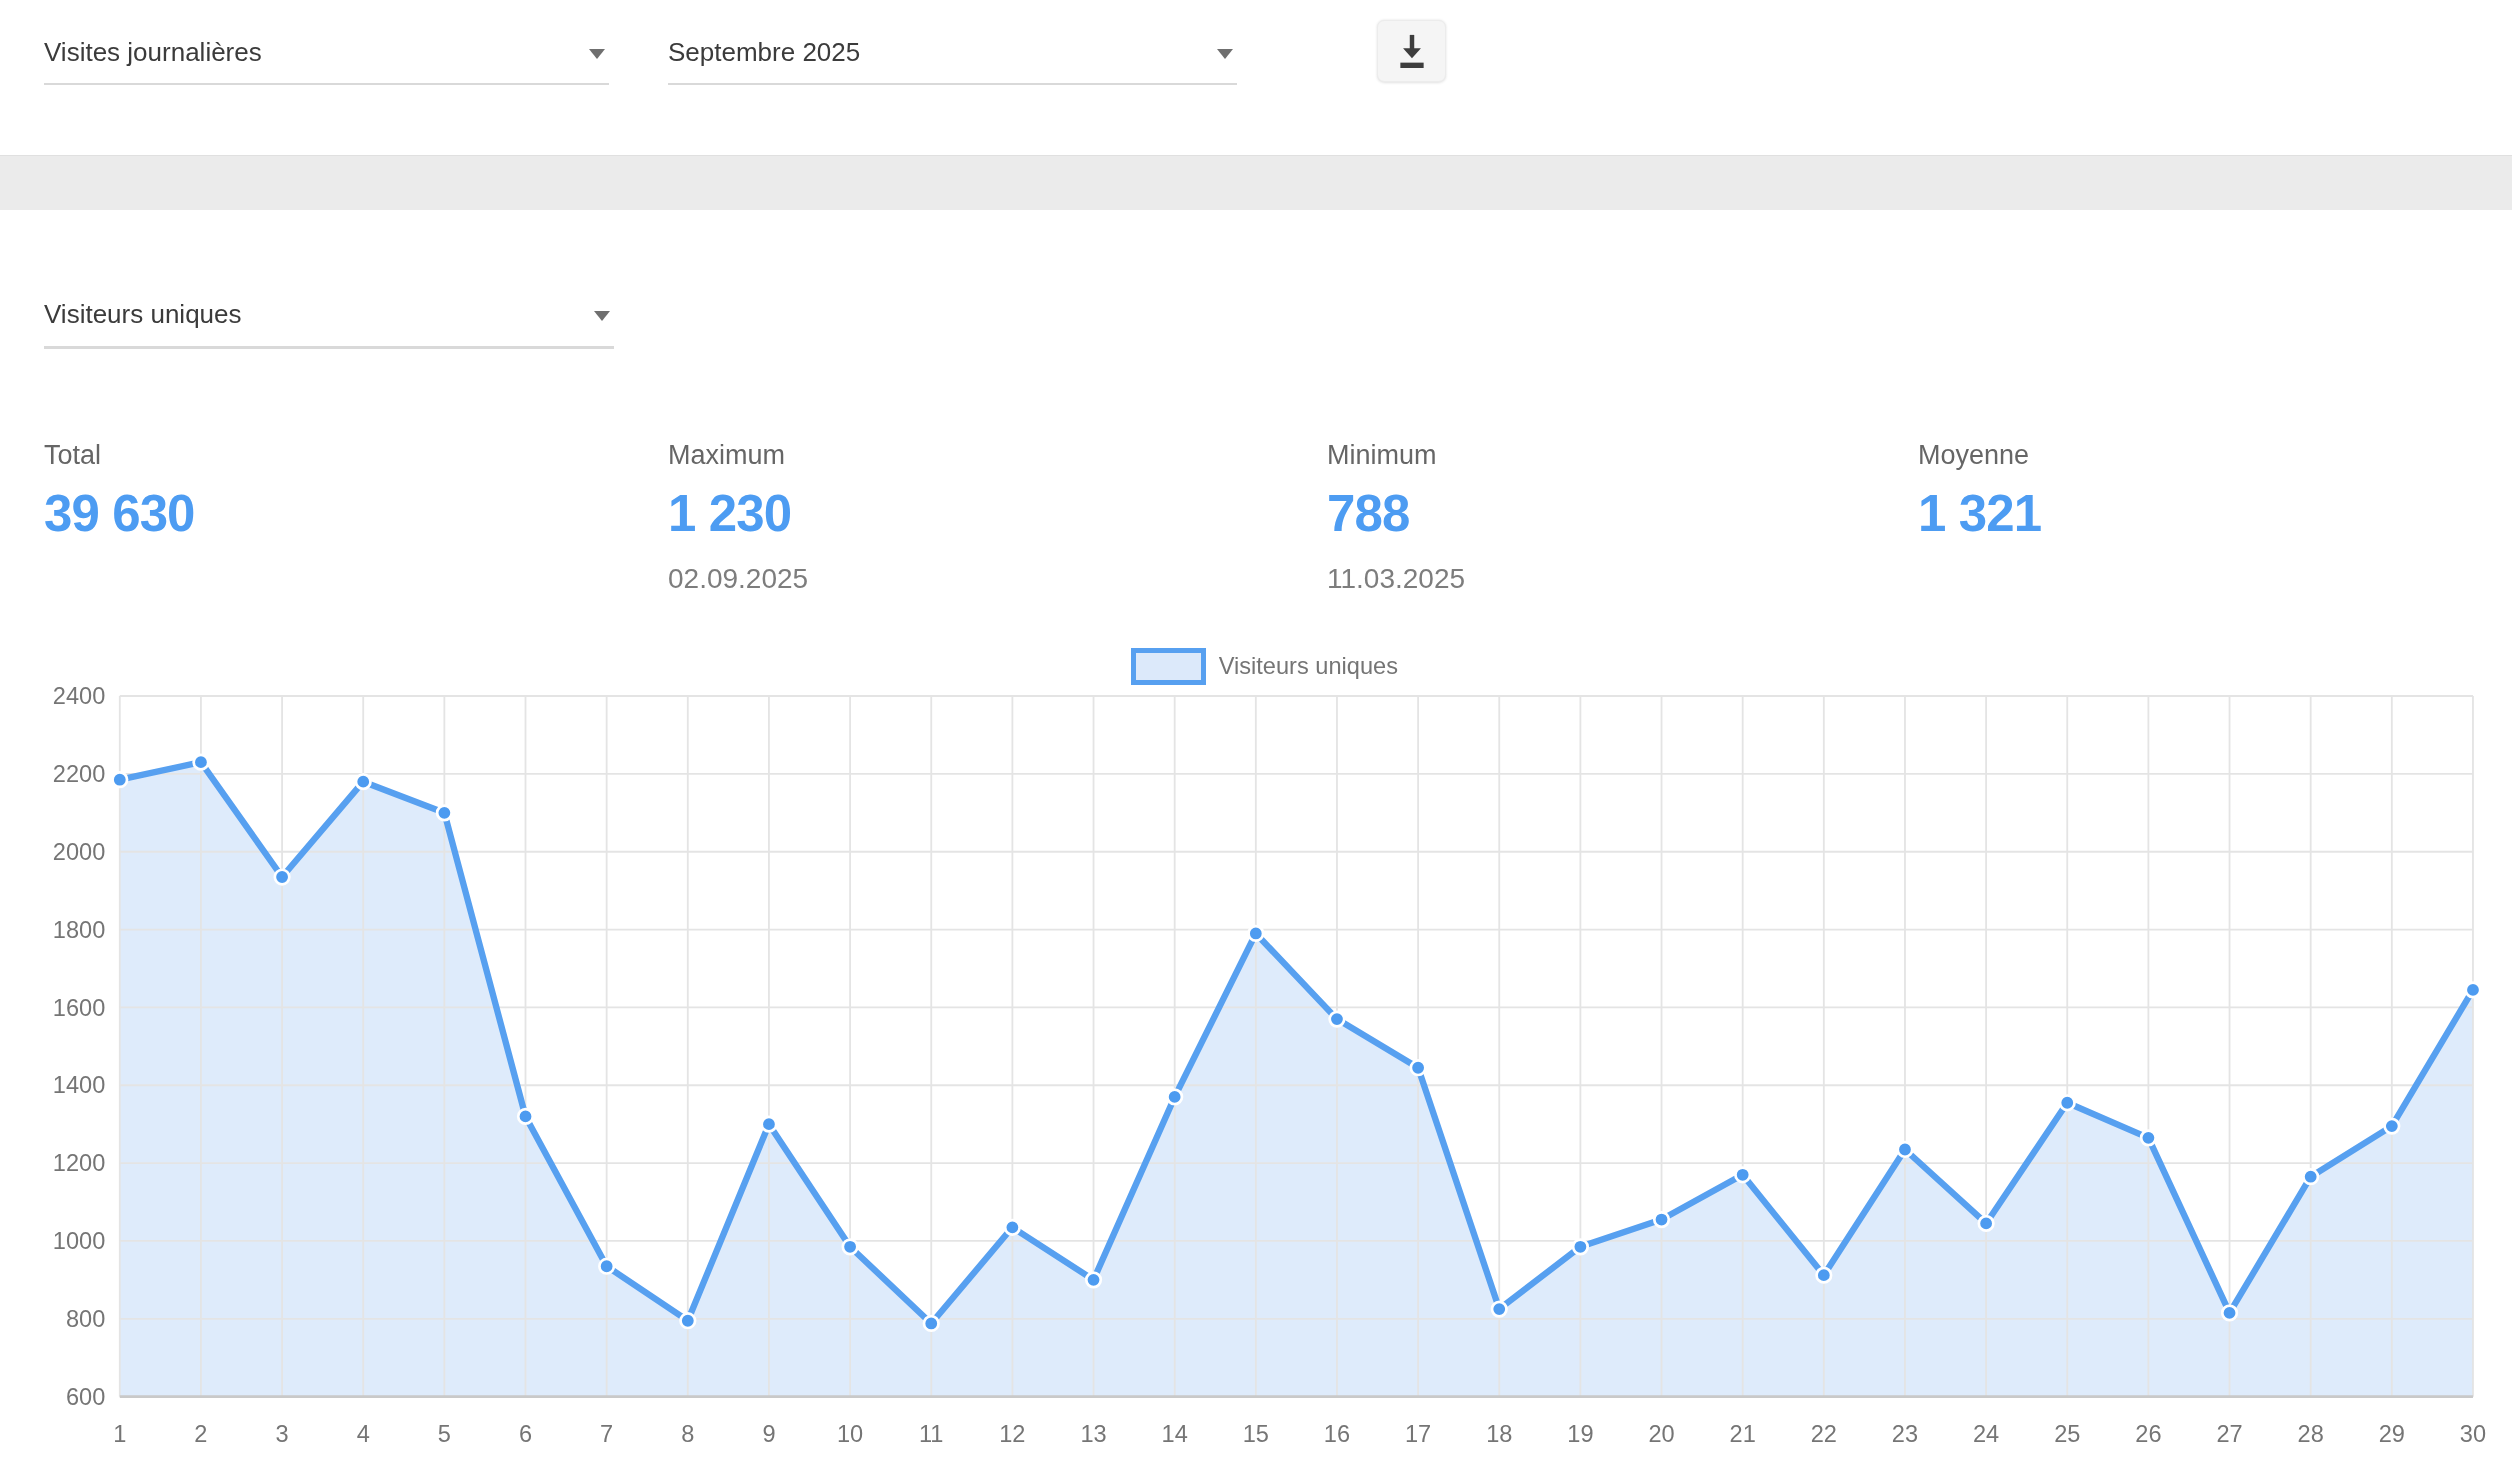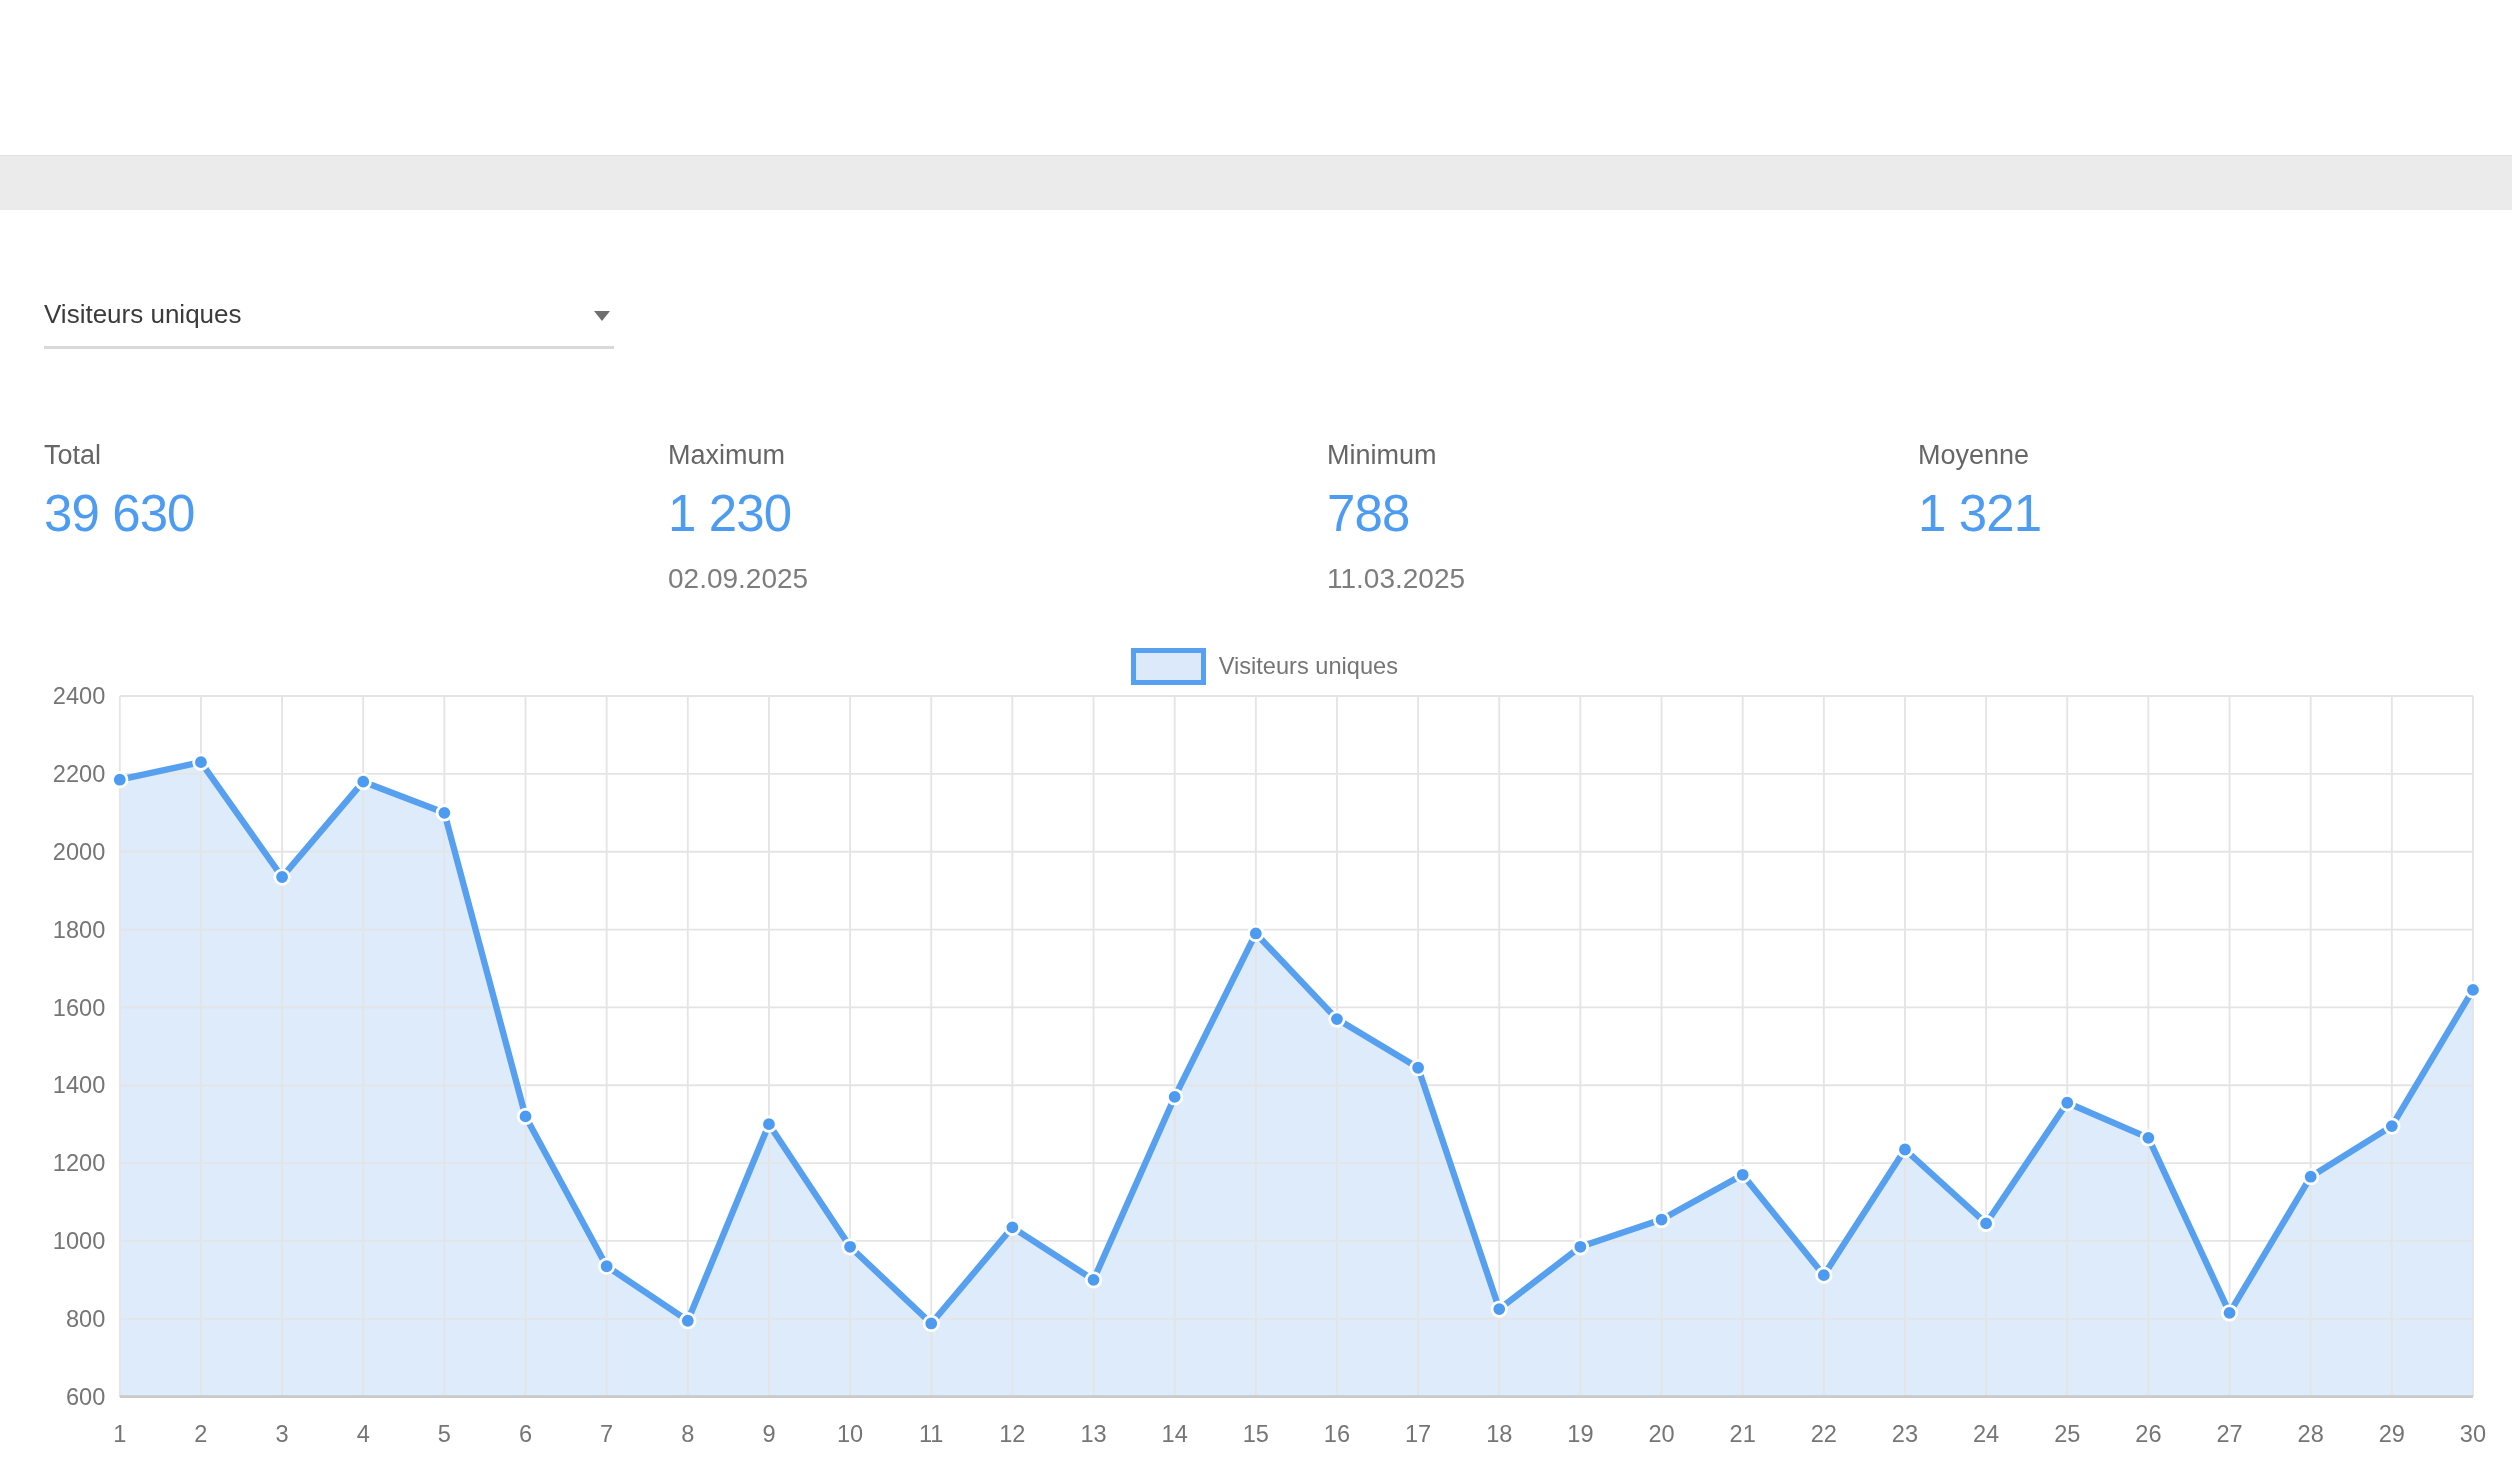--- a/index.html
+++ b/index.html
@@ -40,40 +40,59 @@
     background:#ebebeb;border-top:0.9px solid #e0e0e0;
   }
   
   #field-metric{left:44px;top:289px;width:570px;position:absolute;height:51px;cursor:pointer;}
   #field-metric .sel-label{font-size:26px;color:#3b3b3b;line-height:51px;}
   #field-metric .underline{position:absolute;left:0;right:0;bottom:-9px;height:2.7px;background:#d9d9d9;}
   
   .stats{position:absolute;left:0;top:440px;width:2512px;height:182px;}
   .stat{position:absolute;top:0;width:545px;}
   .stat .stat-label{font-size:27px;color:#666;margin-bottom:12.7px;}
-  .stat .stat-value{font-size:51px;font-weight:400;color:#4d9cf2;letter-spacing:-0.9px;margin-bottom:20px;}
+  .stat .stat-value{font-size:51px;font-weight:700;color:#4d9cf2;letter-spacing:-0.9px;margin-bottom:20px;}
   .stat .stat-date{font-size:28px;color:#7d7d7d;}
   #stat-0{left:44px;} #stat-1{left:668px;} #stat-2{left:1293px;margin-left:34px;} #stat-3{left:1918px;}
   
   .legend{
     position:absolute;left:1131px;top:648px;display:flex;align-items:center;gap:12.7px;
   }
   .legend-swatch{
     width:65px;height:27px;border:5.4px solid #57a0f0;background:#dce9fa;
   }
   .legend-label{font-size:23.6px;color:#757575;}
   
   #chart-svg{position:absolute;left:0;top:635px;}
   text{font-family:"Liberation Sans", sans-serif;}
 </style>
 </head>
 <body>
 
 <div class="page">
 
+  <div class="toolbar">
+    <div class="select-field" id="field-report">
+      <div class="sel-label">Visites journalières</div>
+      <div class="caret"></div>
+      <div class="underline"></div>
+    </div>
+    <div class="select-field" id="field-month">
+      <div class="sel-label">Septembre 2025</div>
+      <div class="caret"></div>
+      <div class="underline"></div>
+    </div>
+    <div class="download-btn">
+      <svg width="34" height="36" viewBox="0 0 38 40">
+        <line x1="19" y1="2" x2="19" y2="22" stroke="#3d3d3d" stroke-width="5"></line>
+        <path d="M9 17 L19 28 L29 17 Z" fill="#3d3d3d"></path>
+        <rect x="6" y="33" width="26" height="6" fill="#3d3d3d"></rect>
+      </svg>
+    </div>
+  </div>
 
   <div class="band"></div>
 
   <div class="select-field" id="field-metric">
     <div class="sel-label">Visiteurs uniques</div>
     <div class="caret"></div>
     <div class="underline"></div>
   </div>
 
   <div class="stats">

